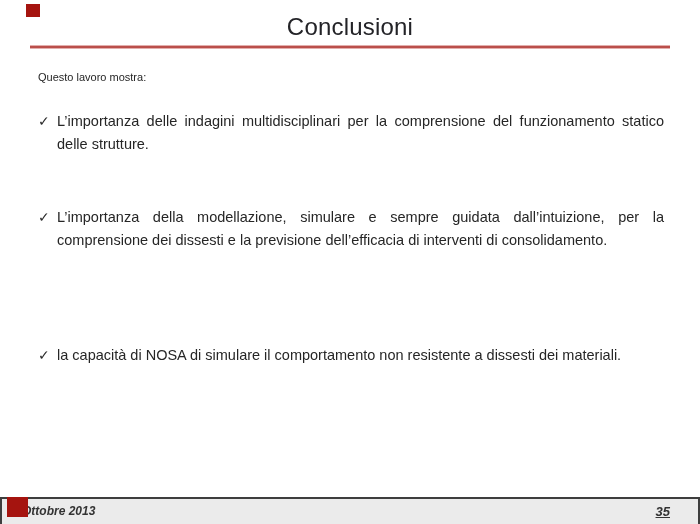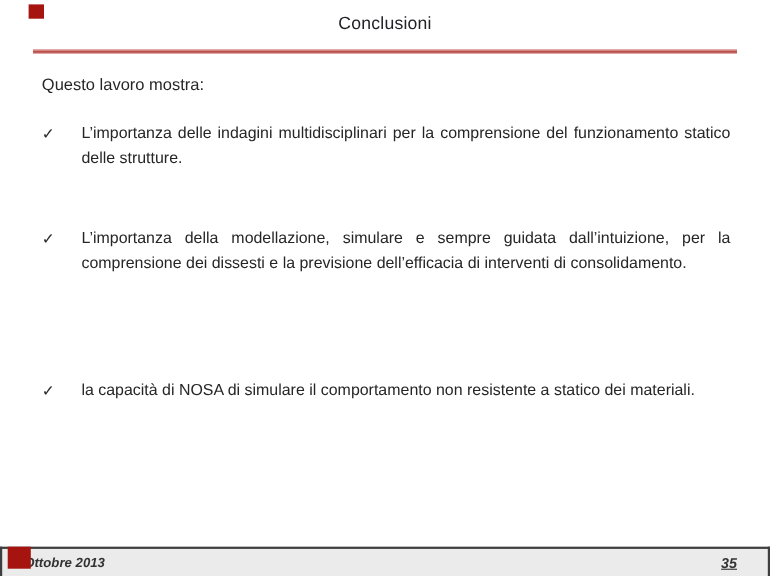--- a/index.html
+++ b/index.html
@@ -5,30 +5,30 @@
   html,body{margin:0;padding:0;background:#fff;}
   .slide{
     position:relative;width:700px;height:524px;background:#ffffff;
     font-family:"Liberation Sans",sans-serif;overflow:hidden;
   }
   .marker{position:absolute;background:#a5140f;}
   .marker-top{left:26px;top:4px;width:14px;height:13px;}
   .marker-bottom{left:7px;top:497px;width:21px;height:20px;z-index:5;}
   .title{
     position:absolute;top:13px;left:0;width:100%;text-align:center;
-    font-size:16px;color:#232327;letter-spacing:.2px;
+    font-size:24px;color:#232327;letter-spacing:.2px;
   }
   .divider{
     position:absolute;left:30px;width:640px;top:45px;height:2px;
     background:#ba4f4b;border-top:1px solid #e3aeac;border-bottom:1px solid #e3aeac;
   }
-  .intro{position:absolute;left:38px;top:66px;font-size:15px;color:#262626;line-height:23px;}
+  .intro{position:absolute;left:38px;top:66px;font-size:11px;color:#262626;line-height:23px;}
   .bullet{position:absolute;left:38px;width:626px;font-size:14.5px;line-height:23px;color:#262626;}
   .bullet .check{position:absolute;left:0;top:0;font-size:14px;color:#2b2b2b;}
-  .bullet .btext{margin-left:36px;text-align:justify;}
+  .bullet .btext{margin-left:19px;text-align:justify;}
   .b1{top:110px;}
   .b2{top:206px;}
   .b3{top:344px;}
   .footer{
     position:absolute;left:0;right:0;bottom:0;height:27px;background:#ebebeb;
     border-top:2px solid #3e3e3e;border-left:2px solid #3e3e3e;border-right:2px solid #3e3e3e;
     box-sizing:border-box;font-style:italic;font-size:12px;color:#333333;
   }
   .footer-date{position:absolute;left:10px;top:5px;font-weight:600;}
   .footer-center{position:absolute;left:384px;top:5px;transform:translateX(-50%);white-space:nowrap;font-weight:700;}
@@ -52,21 +52,21 @@
     <div class="btext">L’importanza delle indagini multidisciplinari per la comprensione del funzionamento statico delle strutture.</div>
   </div>
 
   <div class="bullet b2">
     <span class="check">✓</span>
     <div class="btext">L’importanza della modellazione, simulare e sempre guidata dall’intuizione, per la comprensione dei dissesti e la previsione dell’efficacia di interventi di consolidamento.</div>
   </div>
 
   <div class="bullet b3">
     <span class="check">✓</span>
-    <div class="btext">la capacità di NOSA di simulare il comportamento non resistente a statico dei materiali.</div>
+    <div class="btext">la capacità di NOSA di simulare il comportamento non resistente a dissesti dei materiali.</div>
   </div>
 
   <div class="footer">
     <span class="footer-date">1 Ottobre 2013</span>
     <span class="footer-page">35</span>
   </div>
 
   <div class="marker marker-bottom"></div>
 
 </div>

